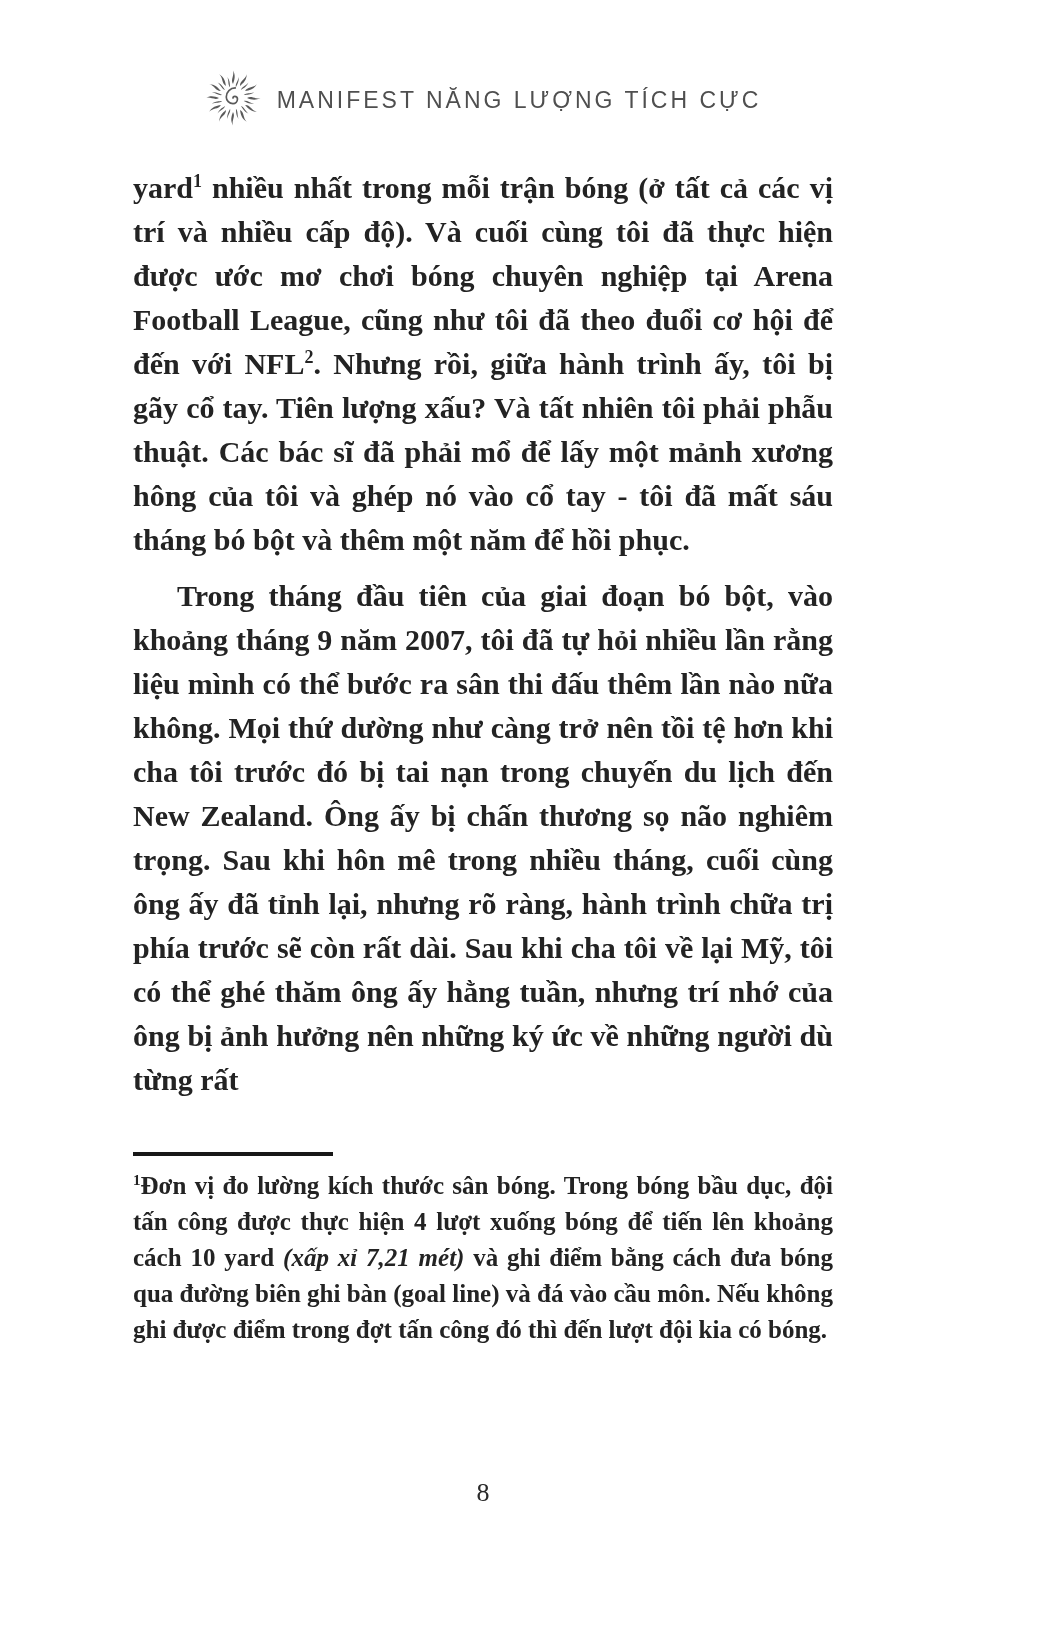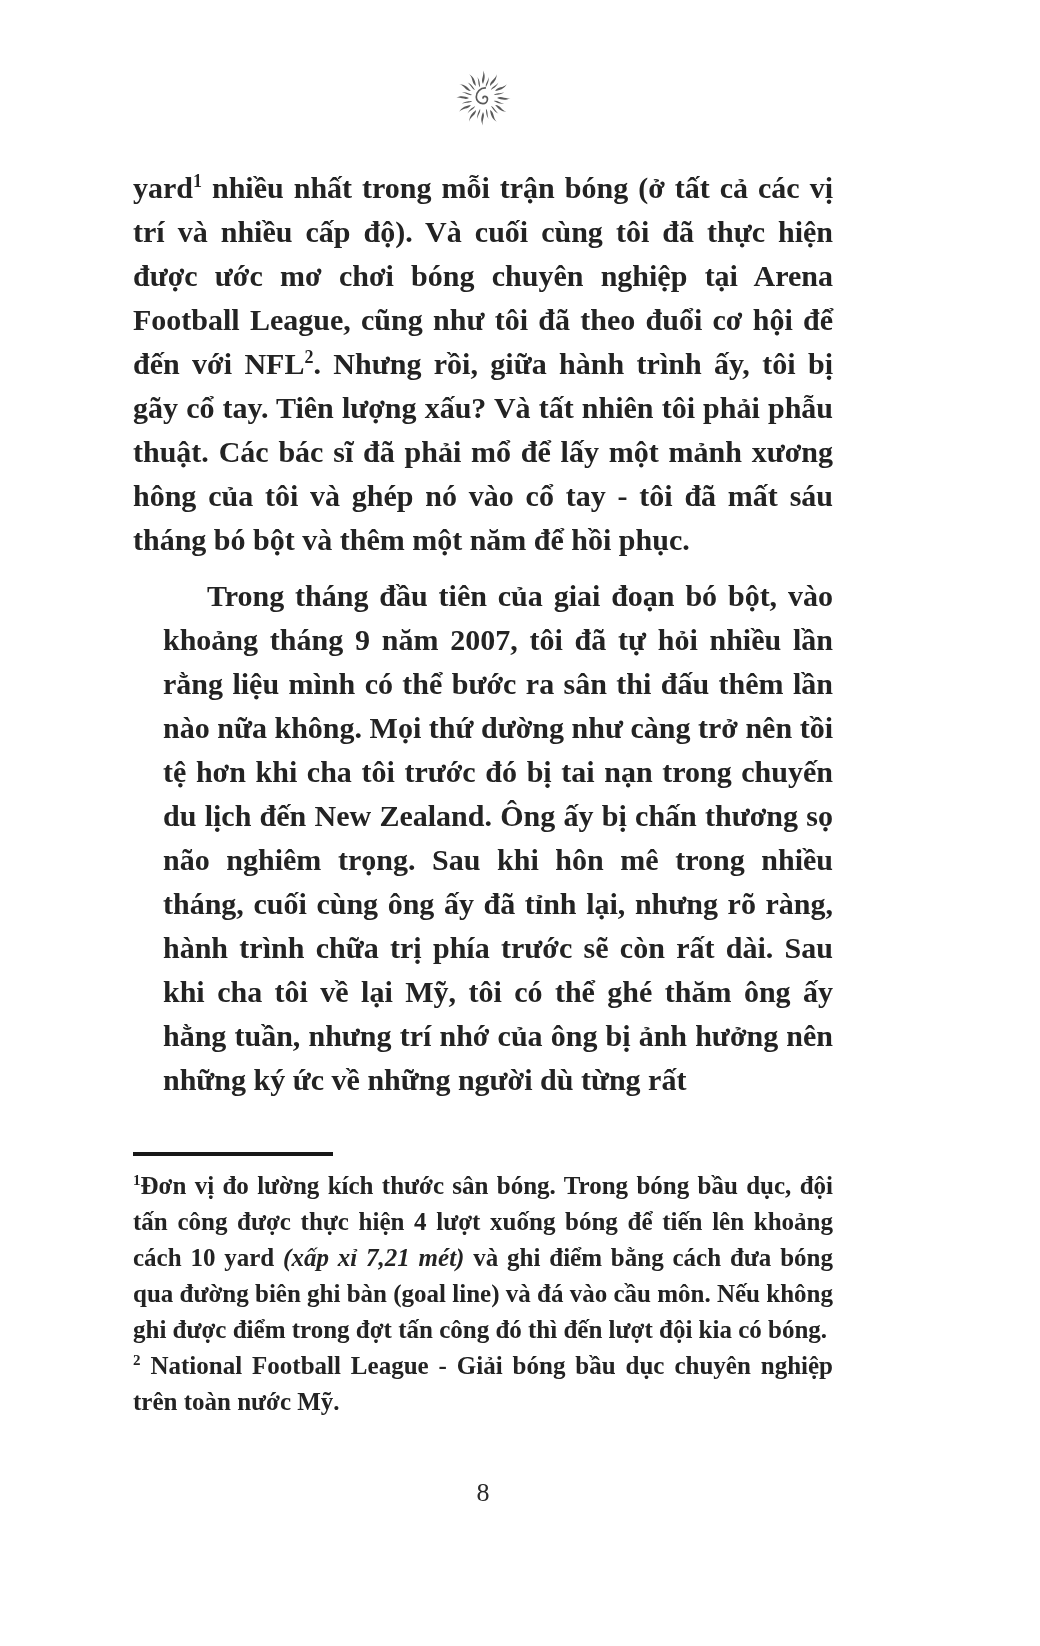--- a/index.html
+++ b/index.html
@@ -36,21 +36,21 @@
     font-weight:bold;
   }
   .body-par{
     margin:0;
     font-size:30px;
     line-height:44px;
     text-align:justify;
     text-justify:inter-word;
   }
   .body-par + .body-par{margin-top:12px;}
-  .indent{text-indent:44px;margin-left:30px;}
+  .indent{text-indent:44px;}
   sup{font-size:0.6em;line-height:0;vertical-align:super;}
   .footnotes{margin-top:50px;}
   .fn-rule{
     width:200px;
     height:4px;
     background:#171717;
     margin:0 0 12px 0;
   }
   .fn{
     margin:0;
@@ -104,31 +104,31 @@
           <use href="#rayS" transform="rotate(195 50 50)"></use>
           <use href="#rayS" transform="rotate(225 50 50)"></use>
           <use href="#rayS" transform="rotate(255 50 50)"></use>
           <use href="#rayS" transform="rotate(285 50 50)"></use>
           <use href="#rayS" transform="rotate(315 50 50)"></use>
           <use href="#rayS" transform="rotate(345 50 50)"></use>
         </g>
         <path d="M50 50 a3 3 0 0 1 3 -3 a5 5 0 0 1 5 5 a8 8 0 0 1 -8 8 a12 12 0 0 1 -12 -12 a16 16 0 0 1 16 -16" fill="none" stroke="#5a5a5a" stroke-width="3" stroke-linecap="round"></path>
       </svg>
     </span>
+    <span class="header-title">MANIFEST NĂNG LƯỢNG TÍCH CỰC</span>
   </header>
 
   <main class="content">
 
     <p class="body-par"><span>yard</span><sup>1</sup><span> nhiều nhất trong mỗi trận bóng (ở tất cả các vị trí và nhiều cấp độ). Và cuối cùng tôi đã thực hiện được ước mơ chơi bóng chuyên nghiệp tại Arena Football League, cũng như tôi đã theo đuổi cơ hội để đến với NFL</span><sup>2</sup><span>. Nhưng rồi, giữa hành trình ấy, tôi bị gãy cổ tay. Tiên lượng xấu? Và tất nhiên tôi phải phẫu thuật. Các bác sĩ đã phải mổ để lấy một mảnh xương hông của tôi và ghép nó vào cổ tay - tôi đã mất sáu tháng bó bột và thêm một năm để hồi phục.</span></p>
 
     <p class="body-par indent">Trong tháng đầu tiên của giai đoạn bó bột, vào khoảng tháng 9 năm 2007, tôi đã tự hỏi nhiều lần rằng liệu mình có thể bước ra sân thi đấu thêm lần nào nữa không. Mọi thứ dường như càng trở nên tồi tệ hơn khi cha tôi trước đó bị tai nạn trong chuyến du lịch đến New Zealand. Ông ấy bị chấn thương sọ não nghiêm trọng. Sau khi hôn mê trong nhiều tháng, cuối cùng ông ấy đã tỉnh lại, nhưng rõ ràng, hành trình chữa trị phía trước sẽ còn rất dài. Sau khi cha tôi về lại Mỹ, tôi có thể ghé thăm ông ấy hằng tuần, nhưng trí nhớ của ông bị ảnh hưởng nên những ký ức về những người dù từng rất</p>
 
     <div class="footnotes">
       <div class="fn-rule"></div>
       <p class="fn"><sup>1</sup><span>Đơn vị đo lường kích thước sân bóng. Trong bóng bầu dục, đội tấn công được thực hiện 4 lượt xuống bóng để tiến lên khoảng cách 10 yard </span><i>(xấp xỉ 7,21 mét)</i><span> và ghi điểm bằng cách đưa bóng qua đường biên ghi bàn (goal line) và đá vào cầu môn. Nếu không ghi được điểm trong đợt tấn công đó thì đến lượt đội kia có bóng.</span></p>
-      <p class="fn"><sup>2</sup><span> National Football League - Giải bóng bầu dục chuyên nghiệp trên toàn nước Mỹ.</span></p>
     </div>
 
   </main>
 
   <div class="page-number">8</div>
 
 </div>
 
 </body></html>

